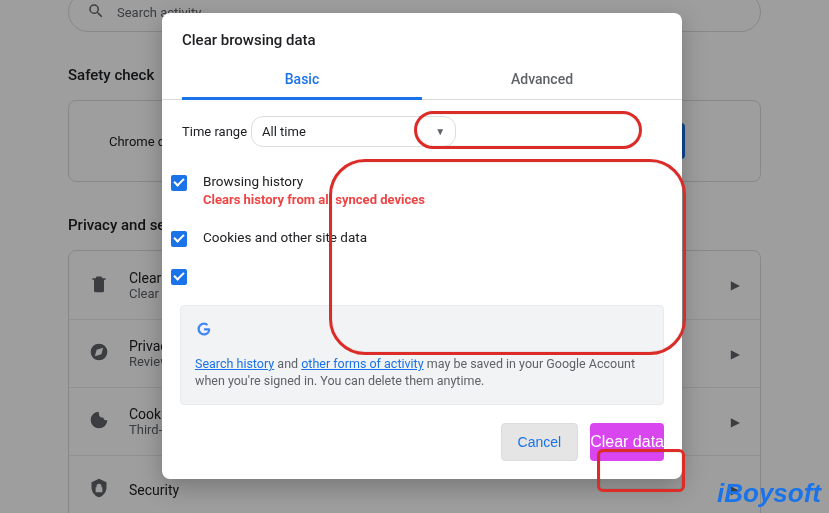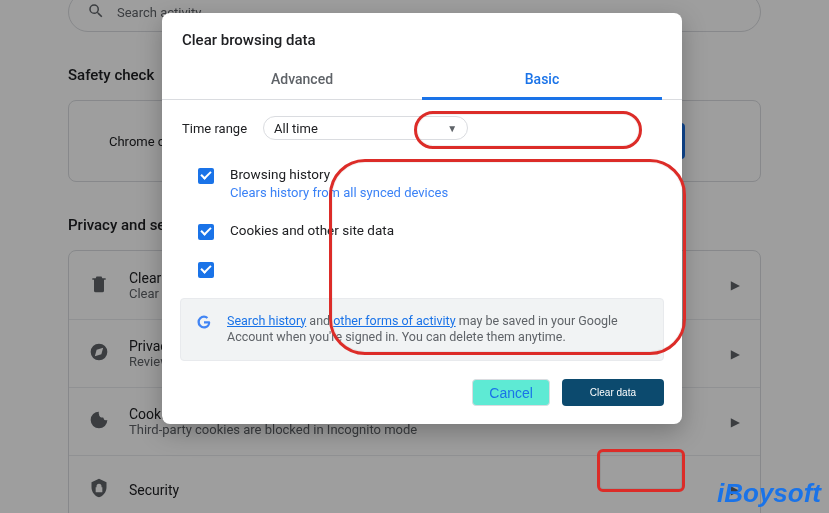--- a/index.html
+++ b/index.html
@@ -83,75 +83,76 @@
     font-size: 14px; color: #5f6368; cursor: pointer;
     font-weight: 500;
   }
   .tab.active {
     color: #1a73e8;
     border-bottom: 3px solid #1a73e8;
     margin-bottom: -1px;
   }
 
   .time-row {
-    display: flex; align-items: center; gap: 16px;
+    display: flex; align-items: center; gap: 4px;
     padding: 16px 20px;
   }
   .dropdown {
-    height: 24px; width: 205px;
+    height: 31px; width: 205px;
     border: 1px solid #dadce0; border-radius: 12px;
     display: flex; align-items: center; justify-content: space-between;
     padding: 0 10px; font-size: 13px; cursor: pointer;
   }
   .dropdown .tri { color: #5f6368; font-size: 10px; }
 
   .opt-item {
     display: flex; align-items: flex-start; gap: 16px;
-    padding: 10px 36px;
+    padding: 10px 9px;
   }
   .opt-item:first-of-type { padding-top: 8px; }
   .chk {
     width: 16px; height: 16px; border-radius: 2px;
     background: #1a73e8; position: relative; flex: 0 0 16px;
     margin-top: 2px;
   }
   .chk::after {
     content: ""; position: absolute; left: 5px; top: 1px;
     width: 4px; height: 8px;
     border: solid #fff; border-width: 0 2px 2px 0;
     transform: rotate(45deg);
   }
   .opt-body { flex: 1; }
   .opt-title { font-size: 13.5px; color: #202124; margin-bottom: 2px; }
-  .opt-sub  { font-size: 13px; color: #3b82f6; line-height: 1.35; }
+  .opt-sub  { font-size: 13px; color: #ef4444; line-height: 1.35; font-weight: bold; }
 
   .info-panel {
     margin: 10px 18px 6px;
     background: #f1f3f4; border-radius: 4px;
     display: flex; gap: 14px; padding: 14px 14px;
     font-size: 12.5px; color: #5f6368; line-height: 1.35;
     border: 1px solid #e8eaed;
+    flex-direction: column;
   }
   .info-panel svg { width: 18px; height: 18px; flex: 0 0 18px; }
   .info-panel a {
     color: #1a73e8; text-decoration: underline; cursor: pointer;
   }
 
   .btn-bar {
     display: flex; justify-content: flex-end; gap: 12px;
     padding: 12px 18px 8px;
   }
   .btn-outline {
-    background: #5eead4; color: #1a73e8; border: 1px solid #dadce0;
-    border-radius: 4px; padding: 4px 16px; font-size: 14px; cursor: pointer;
+    background: #e5e5e5; color: #1a73e8; border: 1px solid #dadce0;
+    border-radius: 4px; padding: 10px 16px; font-size: 14px; cursor: pointer;
     font-weight: 500;
   }
   .btn-primary {
-    background: #0c4a6e; color: #fff; border: none;
-    border-radius: 4px; padding: 8px 28px; font-size: 10px; cursor: pointer;
+    background: #d946ef; color: #fff; border: none;
+    border-radius: 4px; padding: 8px 0; font-size: 16px; cursor: pointer;
     font-weight: 500;
   }
 
   
   .ring {
     position: absolute; border: 3.5px solid #dc2c28; border-radius: 22px;
     pointer-events: none; z-index: 20;
     box-shadow: 0 0 0 1px rgba(0,0,0,0.05) inset;
   }
   .ring.r-dropdown { left: 414px; top: 111px; width: 228px; height: 38px; border-radius: 19px; }
@@ -250,22 +251,22 @@
   </div>
 </div>
 
 <div class="dim-overlay"></div>
 
 <div class="dialog">
 
   <div class="dialog-title">Clear browsing data</div>
 
   <div class="tabs">
+    <div class="tab active">Basic</div>
     <div class="tab">Advanced</div>
-    <div class="tab active">Basic</div>
   </div>
 
   <div class="time-row">
     <span>Time range</span>
     <div class="dropdown">
       <span>All time</span>
       <span class="tri">▼</span>
     </div>
   </div>
 

